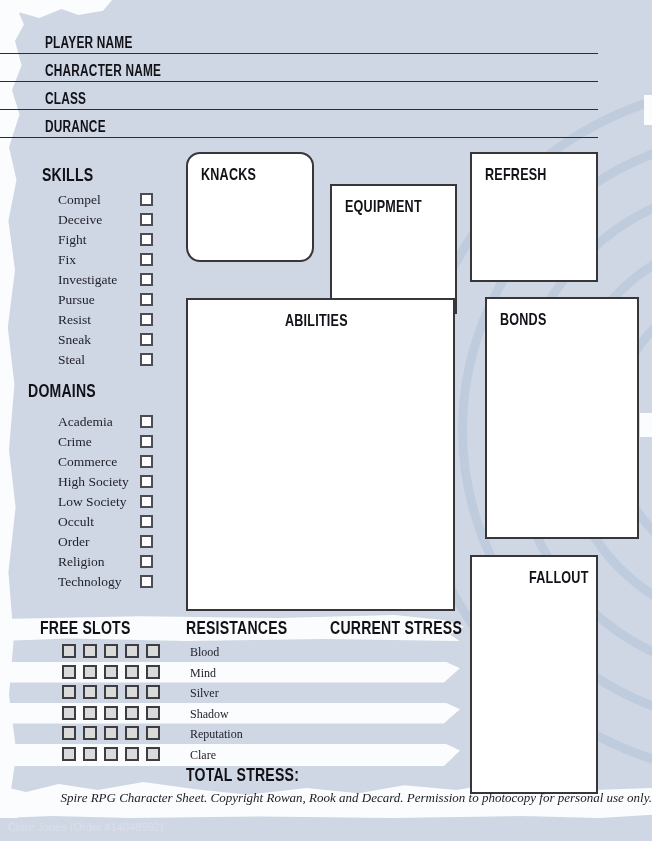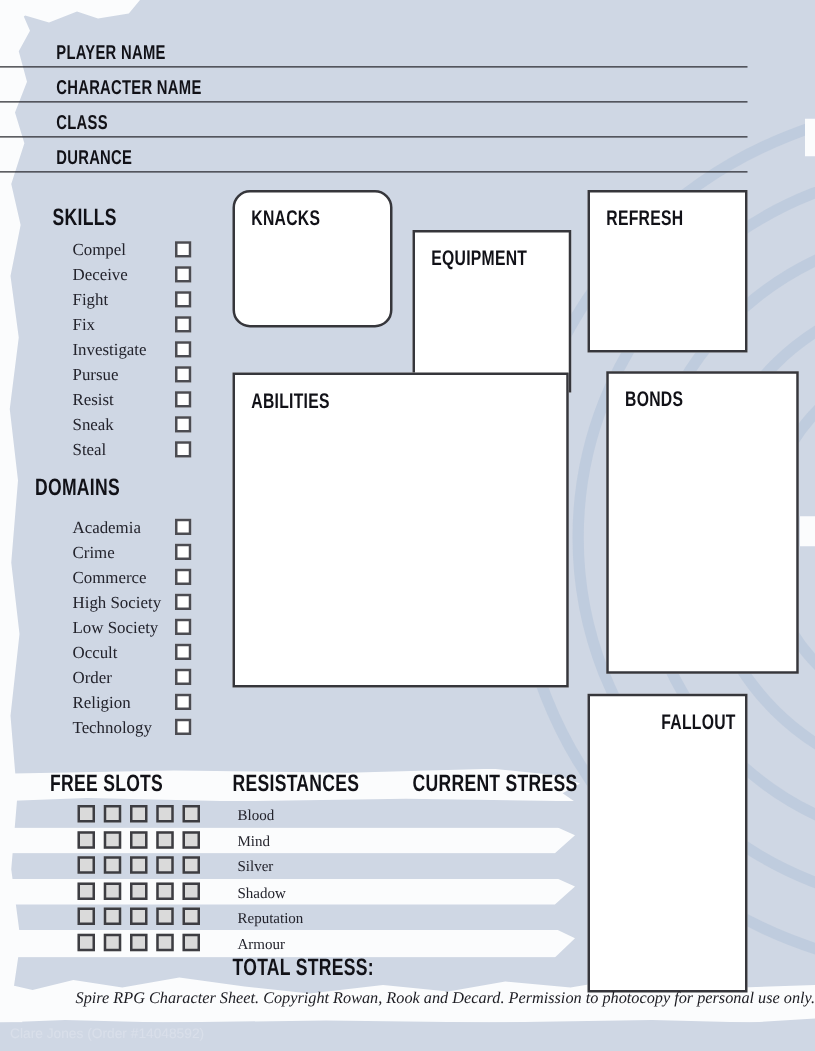--- a/index.html
+++ b/index.html
@@ -177,21 +177,21 @@
 
   <div class="panel" style="left:186px;top:152px;width:128px;height:110px;border-radius:14px;">
     <div class="hd hd-md">KNACKS</div>
   </div>
   <div class="panel" style="left:330px;top:152px;width:127px;height:130px;margin-top:32px;">
     <div class="hd hd-md">EQUIPMENT</div>
   </div>
   <div class="panel" style="left:470px;top:152px;width:128px;height:130px;">
     <div class="hd hd-md">REFRESH</div>
   </div>
-  <div class="panel" style="left:186px;top:298px;width:269px;height:252px;">
+  <div class="panel" style="left:186px;top:298px;width:269px;height:313px;text-align:center;">
     <div class="hd hd-md">ABILITIES</div>
   </div>
   <div class="panel" style="left:444px;top:297px;width:154px;height:242px;margin-left:41px;">
     <div class="hd hd-md">BONDS</div>
   </div>
   <div class="panel" style="left:470px;top:555px;width:128px;height:239px;padding-left:44px;">
     <div class="hd hd-md">FALLOUT</div>
   </div>
 
   <span class="hd hd-lg" style="position:absolute;left:40px;top:617px;">FREE SLOTS</span>
@@ -242,20 +242,20 @@
         <span class="cb gray"></span>
       </div>
     </div>
 
   <div id="resist-list">
       <div class="rrow"><span>Blood</span></div>
       <div class="rrow"><span>Mind</span></div>
       <div class="rrow"><span>Silver</span></div>
       <div class="rrow"><span>Shadow</span></div>
       <div class="rrow"><span>Reputation</span></div>
-      <div class="rrow"><span>Armour</span></div>
+      <div class="rrow"><span>Clare</span></div>
     </div>
 
   <span class="hd hd-lg" style="position:absolute;left:186px;top:764px;">TOTAL STRESS:</span>
 
   <div id="footer-line">Spire RPG Character Sheet. Copyright Rowan, Rook and Decard. Permission to photocopy for personal use only.</div>
   <div id="watermark">Clare Jones (Order #14048592)</div>
 </div>
 
 </body></html>

